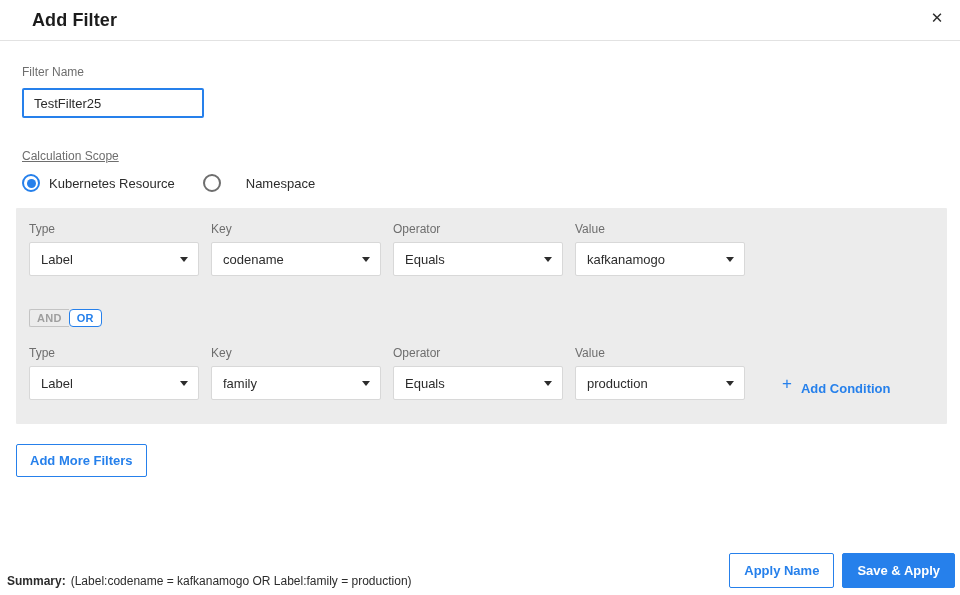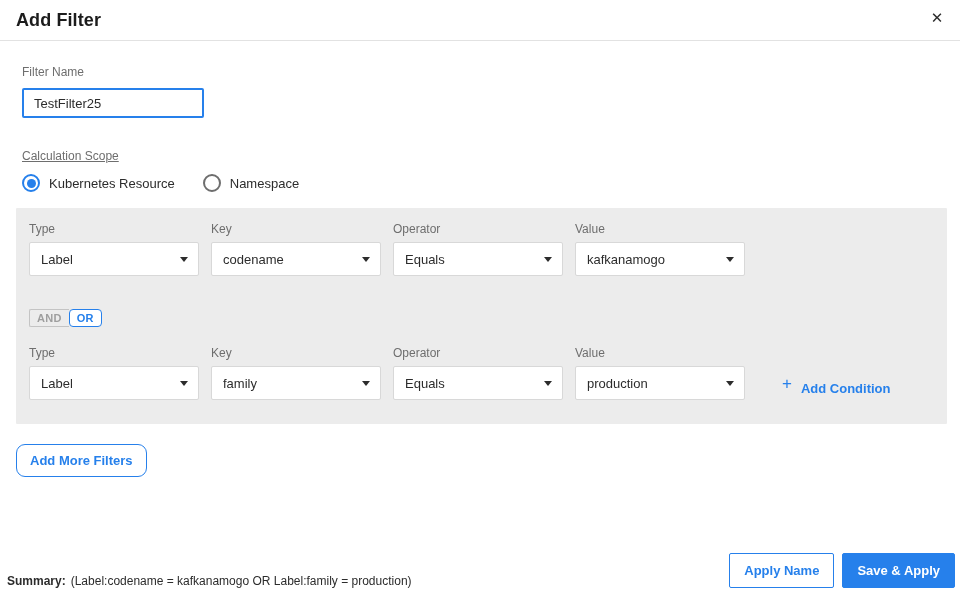--- a/index.html
+++ b/index.html
@@ -11,21 +11,21 @@
     position: relative;
     overflow: hidden;
   }
 
   
   .dialog-header {
     height: 41px;
     border-bottom: 1px solid #e2e2e2;
     display: flex;
     align-items: center;
-    padding: 0 16px;
+    padding: 0 32px;
     position: relative;
   }
   .dialog-title {
     font-size: 18px;
     font-weight: 700;
     color: #1c1c1c;
     letter-spacing: .1px;
   }
   .close-btn {
     position: absolute;
@@ -65,21 +65,21 @@
   }
 
   .scope-label { margin-top: 31px; text-decoration: underline; }
   .radio-row {
     margin-top: 10px;
     display: flex;
     align-items: center;
     height: 20px;
   }
   .radio-option { display: flex; align-items: center; cursor: pointer; }
-  .radio-option + .radio-option { margin-left: 28px; }
+  .radio-option + .radio-option { margin-left: 28px; gap: 16px; }
   .radio-circle {
     width: 18px; height: 18px;
     border-radius: 50%;
     border: 2px solid #6e6e6e;
     background: #fff;
     display: inline-flex;
     align-items: center;
     justify-content: center;
     flex: none;
   }
@@ -160,21 +160,21 @@
   .plus-icon { font-size: 17px; font-weight: 400; line-height: 17px; }
   .add-condition-text { margin-left: 9px; font-size: 13px; font-weight: 700; margin-top: 10px; }
 
   
   .add-more-btn {
     margin: 20px 16px 0 -6px;
     height: 33px;
     padding: 0 13px;
     background: #fff;
     border: 1px solid #2680eb;
-    border-radius: 9px;
+    border-radius: 2px;
     color: #2680eb;
     font-family: "Liberation Sans", sans-serif;
     font-size: 13px;
     font-weight: 700;
     cursor: pointer;
   }
 
   
   .dialog-footer {
     position: absolute;

